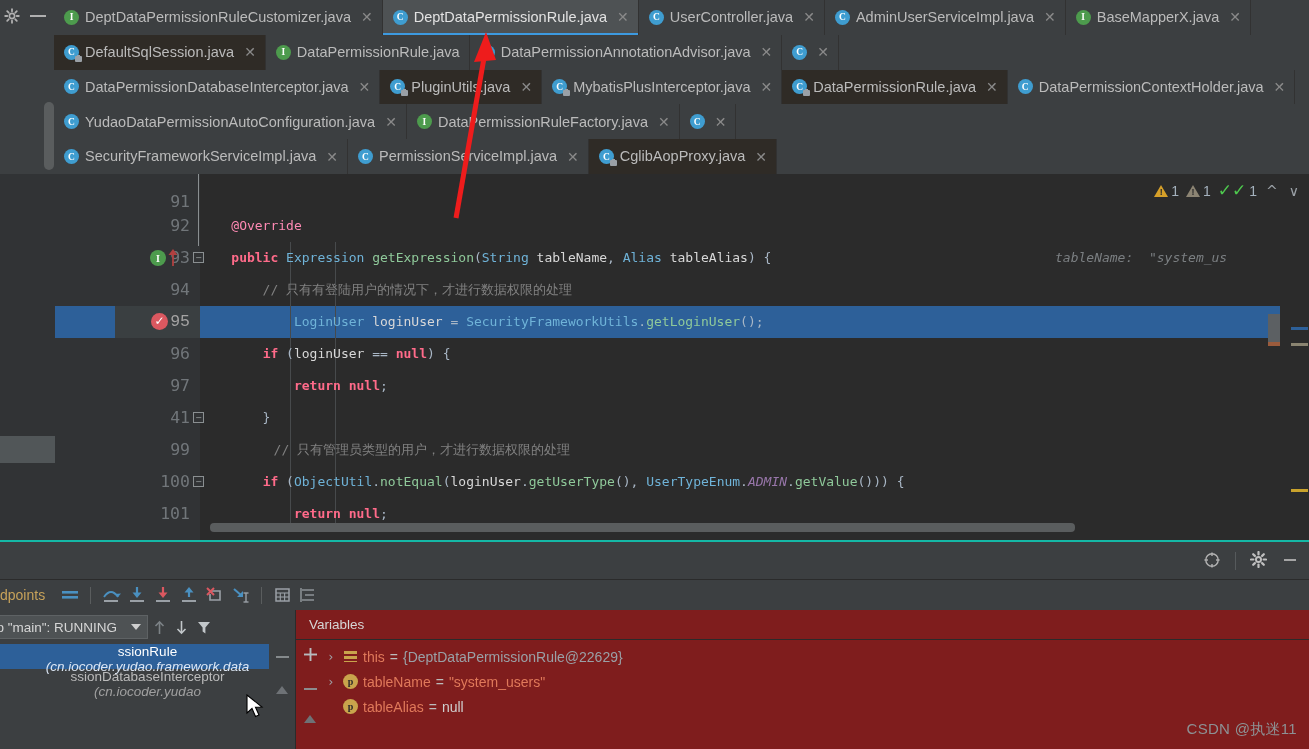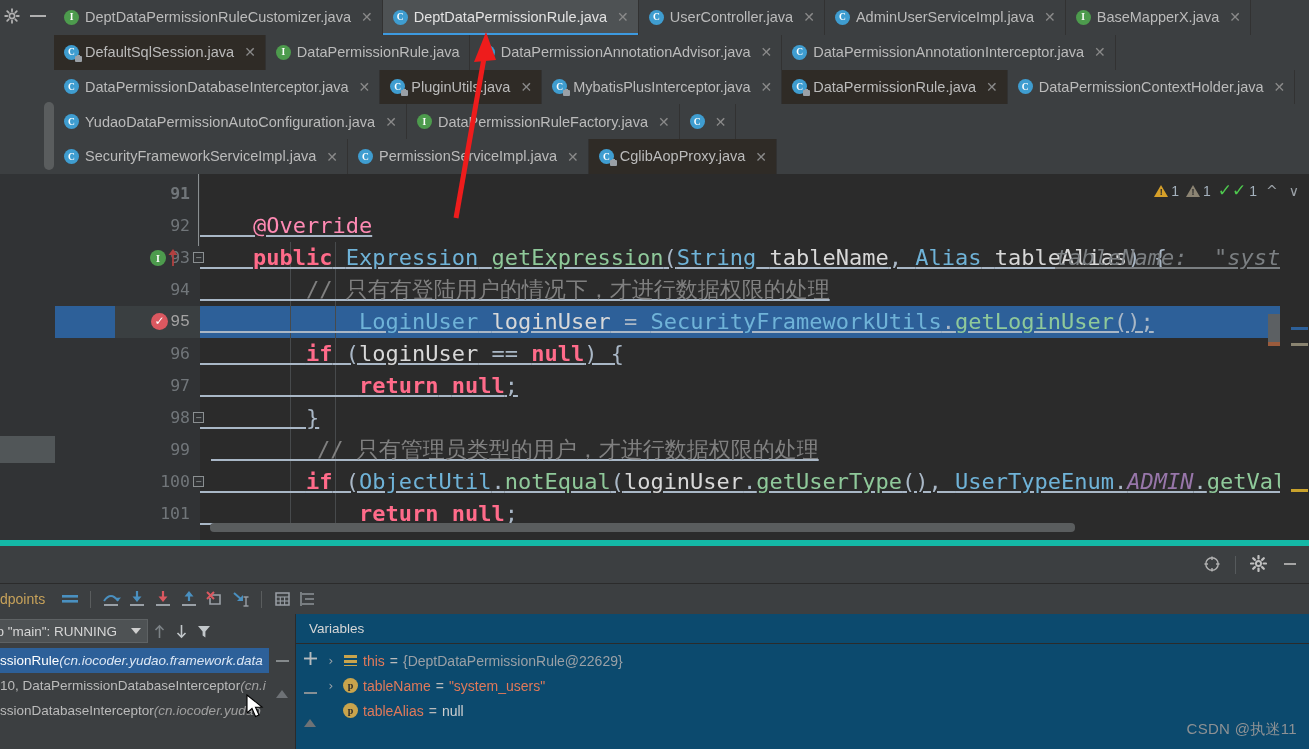--- a/index.html
+++ b/index.html
@@ -101,24 +101,23 @@
     color: #71767a; font-size: 16.5px;
     font-family: "DejaVu Sans Mono", monospace;
   }
   .ln.cur { color: #a4a3a3; font-family: Liberation Mono, monospace; }
   .ln-hl {
     position: absolute; left: 0; width: 145px; height: 32px; background: #3a3f41;
   }
 
   .codeline {
     position: absolute; left: 0; height: 32px; line-height: 32px;
-    white-space: pre; font-size: 22px;
+    white-space: pre; font-size: 13px;
     font-family: "DejaVu Sans Mono", monospace;
     color: #a9b7c6;
-    text-decoration: underline;
   }
   .sel-band {
     position: absolute; left: 0; right: 0; height: 32px; background: #2d6099;
   }
   .sel-band-gutter {
     position: absolute; left: 145px; width: 60px; height: 32px; background: #2d6099;
   }
   .kw2 { color: #ff6b8a; font-weight: bold; }
   .typ { color: #6fb3d8; }
   .mth { color: #8fc99a; }
@@ -184,21 +183,21 @@
     background: #5a5d5e; border-radius: 4px;
   }
 
   
   .sm { position: absolute; right: 1px; width: 17px; height: 3px; }
 
   
   .debug {
     position: absolute; left: 0; top: 540px; width: 1309px; height: 209px;
     background: #3c3f41;
-    border-top: 6px solid #14b8a6;
+    border-top: 2px solid #14b8a6;
   }
   .debug-header {
     position: relative; height: 38px;
     border-bottom: 1px solid #2b2b2b;
   }
   .debug-header-right {
     position: absolute; right: 10px; top: 0; height: 38px;
     display: flex; align-items: center; gap: 14px;
   }
   .ic-btn {
@@ -236,38 +235,38 @@
     height: 24px; background: #4e5254; border: 1px solid #5e6264;
     display: flex; align-items: center; padding: 0 6px 0 8px;
     color: #d6d6d6; font-size: 13.5px; white-space: nowrap; gap: 14px;
     margin-left: -20px;
   }
   .caret-dn { width: 0; height: 0; border-left: 5px solid transparent;
     border-right: 5px solid transparent; border-top: 6px solid #cfcfcf; }
   .frames-list { position: relative; }
   .frame-row {
     height: 25px; display: flex; align-items: center; white-space: nowrap;
-    font-size: 13.5px; color: #bbbbbb; padding-left: 0;
+    font-size: 13.5px; color: #bbbbbb; padding-left: 0; flex-direction: column;
   }
   .frame-row.selected { background: #2d6099; color: #ffffff; }
   .frame-row .pkg { color: #a0a0a0; font-style: italic; }
   .frame-row.selected .pkg { color: #dce7f5; font-style: italic; }
   .frames-scroll {
     position: absolute; right: 8px; top: 0; width: 11px; height: 52px;
     background: #606466; border-radius: 5px;
   }
   .frames-side {
     position: absolute; right: 0; top: 0; width: 26px; bottom: 0;
     background: #3c3f41; display: flex; flex-direction: column;
     align-items: center; padding-top: 38px; gap: 17px;
   }
   .side-btn { color: #9aa0a6; font-size: 17px; line-height: 1; cursor: pointer;
     font-family: "DejaVu Sans", sans-serif; }
 
-  .vars-pane { flex: 1; position: relative; background: #0c4a6e; }
+  .vars-pane { flex: 1; position: relative; background: #7f1d1d; }
   .vars-title {
     height: 30px; display: flex; align-items: center; padding-left: 13px;
     color: #d6d6d6; font-size: 13.5px; border-bottom: 1px solid #2b2b2b;
   }
   .vars-gutter {
     position: absolute; left: 0; top: 30px; width: 28px; bottom: 0;
     display: flex; flex-direction: column; align-items: center;
     padding-top: 6px; gap: 14px;
   }
   .vars-list { position: absolute; left: 28px; top: 34px; right: 0; }
@@ -378,21 +377,20 @@
             <span class="ticon iface">I</span>
             <span class="tlabel">DataPermissionRule.java</span>
           </div>
           <div class="tab">
             <span class="ticon cls">C</span>
             <span class="tlabel">DataPermissionAnnotationAdvisor.java</span>
             <span class="tclose">✕</span>
           </div>
           <div class="tab">
             <span class="ticon cls">C</span>
-            <span class="tlabel">DataPermissionAnnotationInterceptor.java</span>
             <span class="tclose">✕</span>
           </div>
         </div>
         <div class="tabrow">
           <div class="tab">
             <span class="ticon cls">C</span>
             <span class="tlabel">DataPermissionDatabaseInterceptor.java</span>
             <span class="tclose">✕</span>
           </div>
           <div class="tab dark">
@@ -455,28 +453,28 @@
   <div class="editor">
     <div class="editor-left-filler">
       <div class="hl"></div>
     </div>
 
     <div class="editor-body">
       <div class="gutter"></div>
 
       <div id="linenums">
           <div class="ln-hl" style="top: 132px;"></div>
-          <div class="ln" style="top: 4px; font-weight: bold;">91</div>
+          <div class="ln" style="top: 12px;">91</div>
           <div class="ln" style="top: 36px;">92</div>
           <div class="ln" style="top: 68px;">93</div>
           <div class="ln" style="top: 100px;">94</div>
           <div class="ln cur" style="top: 132px;">95</div>
           <div class="ln" style="top: 164px;">96</div>
           <div class="ln" style="top: 196px;">97</div>
-          <div class="ln" style="top: 228px;">98</div>
+          <div class="ln" style="top: 228px;">41</div>
           <div class="ln" style="top: 260px;">99</div>
           <div class="ln" style="top: 292px;">100</div>
           <div class="ln" style="top: 324px;">101</div>
         </div>
       <div id="guttermarks" style="position: absolute; left: 0px; top: 0px; width: 145px; height: 100%;">
           <div class="sel-band-gutter" style="top: 132px; left: 0px; width: 60px; position: absolute;"></div>
           <div class="gm gm-iface" style="left: 95px; top: 76px;">I</div>
           <div class="gm" style="left: 112px; top: 74px;"><svg width="12" height="20" viewBox="0 0 12 20">
               <line x1="6" y1="18" x2="6" y2="5" stroke="#b04040" stroke-width="1.8"></line>
               <polygon points="6,1 1.5,7 10.5,7" fill="#b04040"></polygon>
@@ -681,24 +679,20 @@
             </svg>
           </span>
         </div>
 
         <div class="frames-list" id="frames-list">
             <div class="frame-row selected">
               <span>ssionRule </span>
               <span class="pkg">(cn.iocoder.yudao.framework.data</span>
             </div>
             <div class="frame-row">
-              <span>10, DataPermissionDatabaseInterceptor </span>
-              <span class="pkg">(cn.i</span>
-            </div>
-            <div class="frame-row">
               <span>ssionDatabaseInterceptor </span>
               <span class="pkg">(cn.iocoder.yudao</span>
             </div>
           </div>
         <div class="frames-scroll"></div>
 
         <div class="frames-side">
           <span class="side-btn">
             <svg width="17" height="10" viewBox="0 0 17 10">
                 <line x1="2" y1="5" x2="15" y2="5" stroke="#8e9396" stroke-width="1.8"></line>

